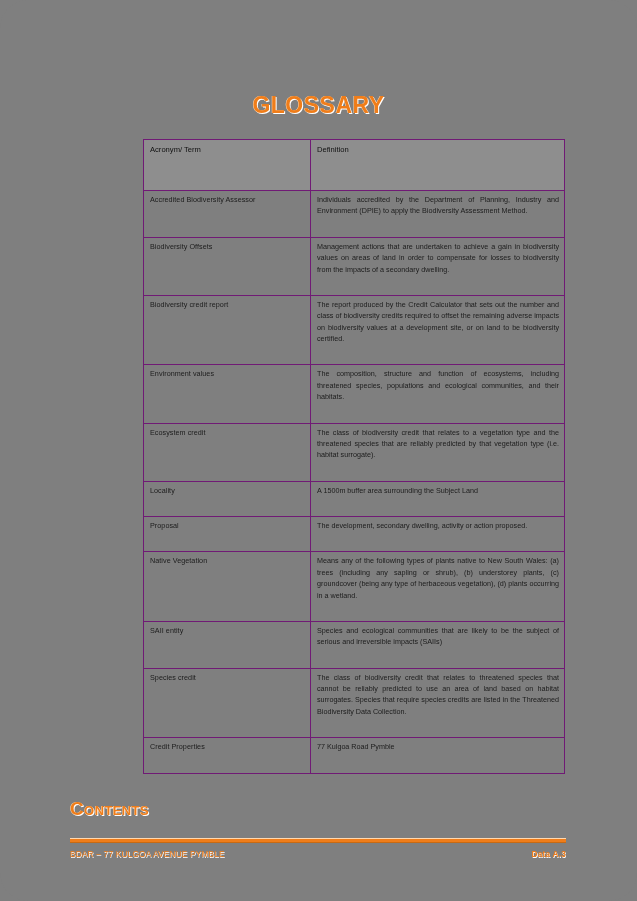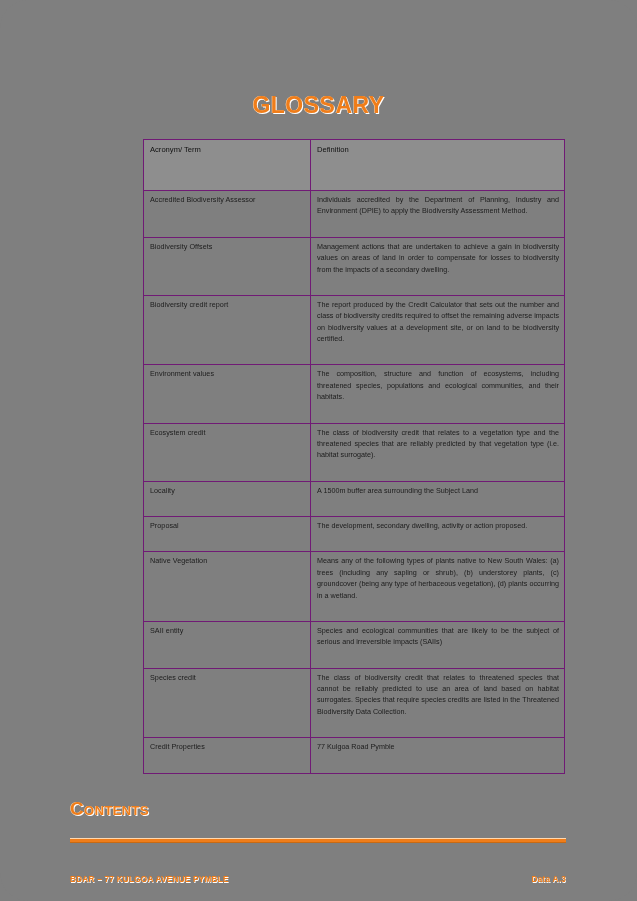--- a/index.html
+++ b/index.html
@@ -111,26 +111,25 @@
     position: absolute;
     left: 70px;
     top: 850px;
     width: 496px;
     display: flex;
     justify-content: space-between;
     align-items: baseline;
   }
   .footer-left {
     font-size: 8.2px;
-    font-weight: bold;
+    font-weight: normal;
     color: #ef7d1a;
     letter-spacing: 0.25px;
     text-transform: uppercase;
     text-shadow: 0.6px 0.6px 0 #ffffff;
-    margin-top: 25px;
   }
   .footer-right {
     font-size: 8.2px;
     font-weight: bold;
     color: #ef7d1a;
     letter-spacing: 0.25px;
     text-shadow: 0.6px 0.6px 0 #ffffff;
   }
 </style>
 </head>

